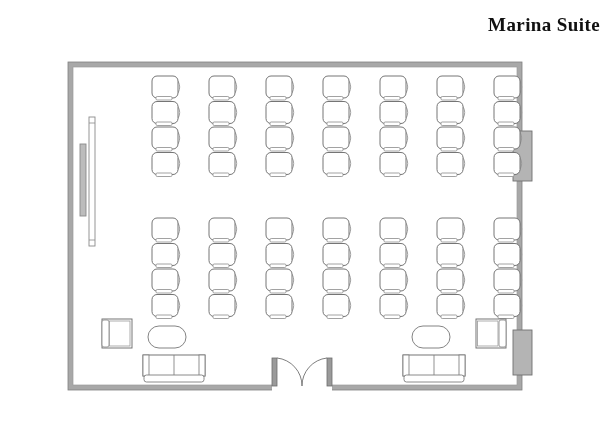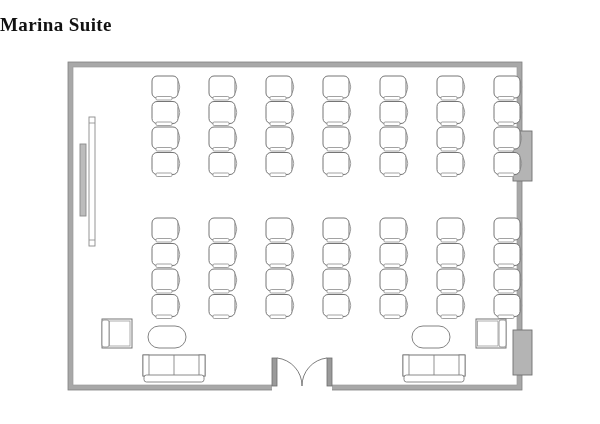--- a/index.html
+++ b/index.html
@@ -13,21 +13,21 @@
     font-family: "Liberation Serif", serif;
     overflow: hidden;
     position: relative;
   }
 
   #plan-title {
     position: absolute;
     top: 14px;
     left: 0;
     width: 600px;
-    text-align: left;
+    text-align: right;
     font-family: "Liberation Serif", serif;
     font-size: 19px;
     font-weight: bold;
     letter-spacing: 0.4px;
     color: #111111;
   }
 
   #floorplan-canvas {
     position: absolute;
     top: 0;

